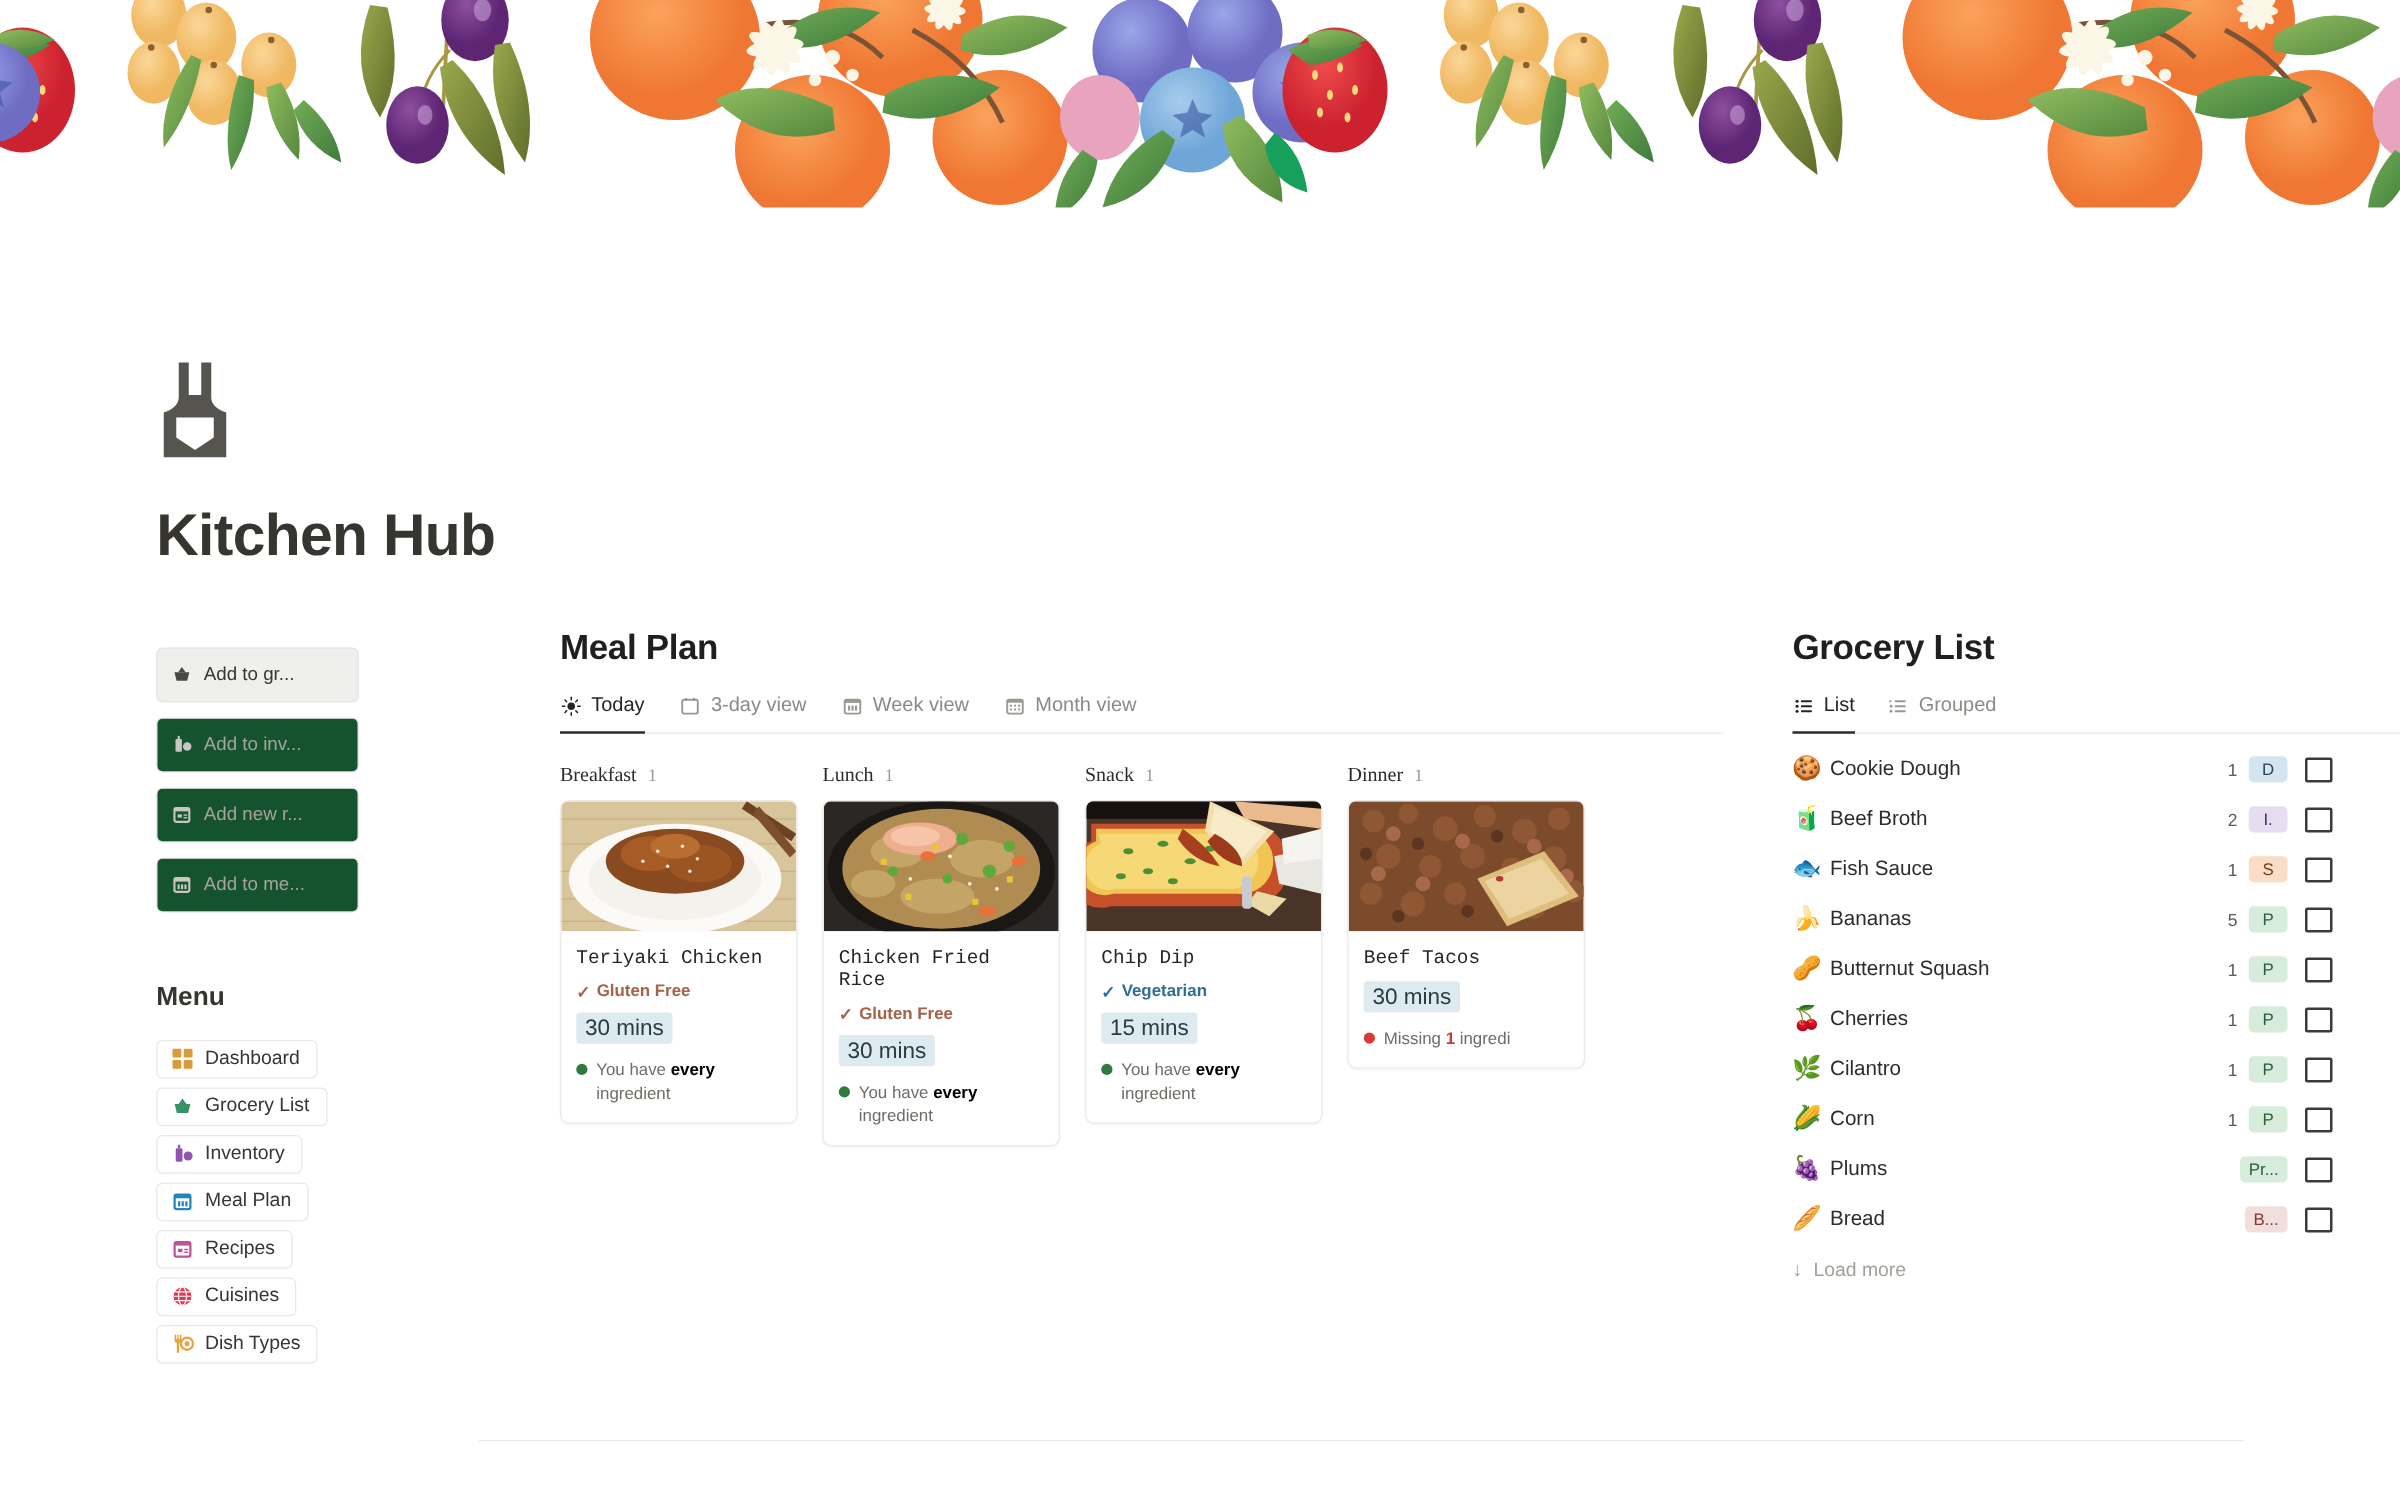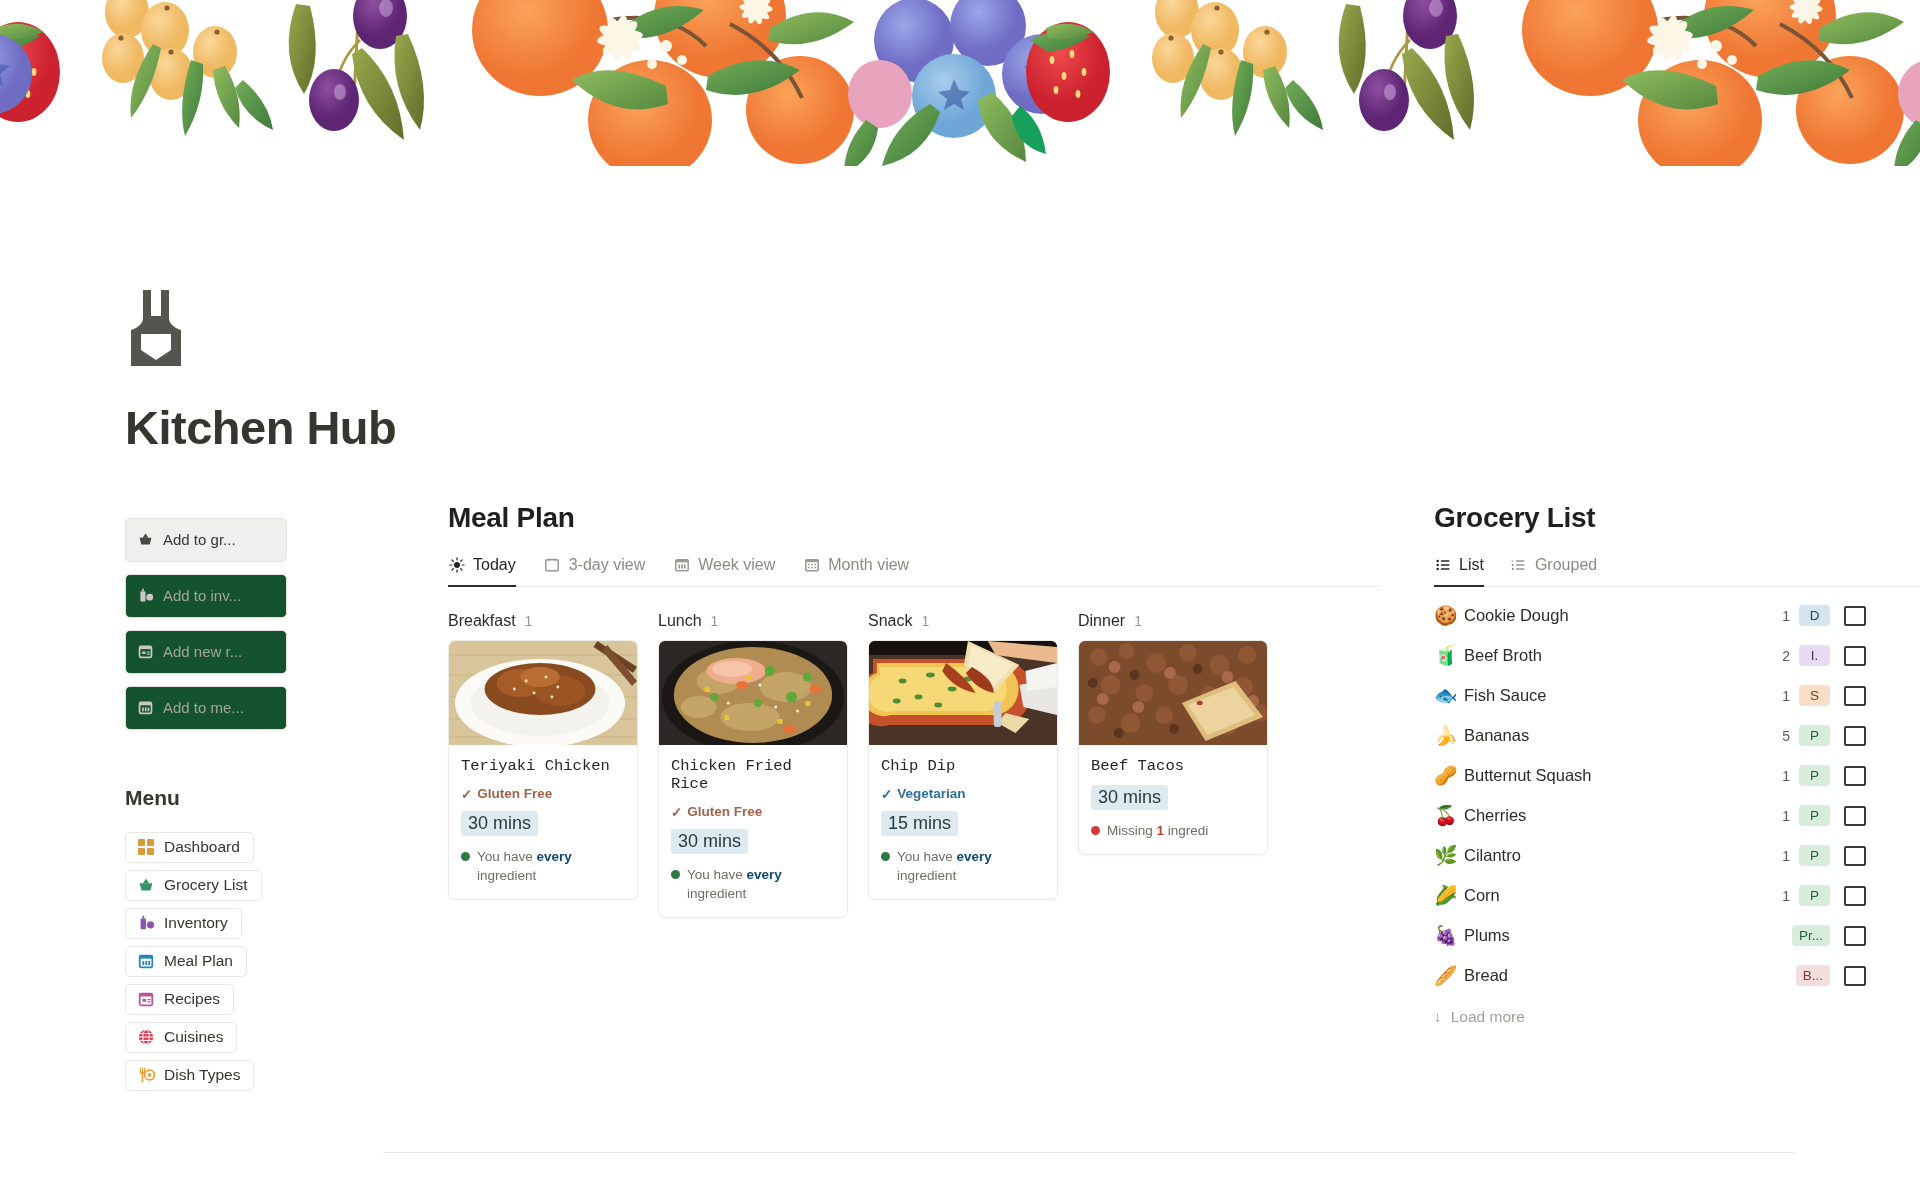--- a/index.html
+++ b/index.html
@@ -109,23 +109,24 @@
   .tab.active { color: #262523; border-bottom-color: #2e2d2a; }
   .tab .ico { width: 17px; height: 17px; display:flex; align-items:center; justify-content:center; }
 
   .meal-grid {
     display: flex;
     gap: 20px;
     margin-top: 25px;
   }
   .meal-col-item { width: 190px; flex: 0 0 190px; }
   .meal-head {
-    display: flex; align-items: center; gap: 9px;
+    display: flex; align-items: flex-end; gap: 9px;
     font-size: 16px; font-weight: 500; color: #2d2c29;
     margin-bottom: 10px;
+    font-family: Liberation Serif, serif;
   }
   .meal-head .count { font-size: 14px; color: #9b9891; font-weight: 400; }
 
   .card {
     border: 1px solid #eceae6;
     border-radius: 7px;
     background: #ffffff;
     overflow: hidden;
     box-shadow: 0 1px 2px rgba(15,15,15,0.04);
     cursor: pointer;
@@ -147,21 +148,21 @@
     font-size: 18px;
     border-radius: 3px;
     padding: 2px 7px;
     margin-bottom: 11px;
   }
   .status { display: flex; align-items: flex-start; gap: 7px; font-size: 13.5px; color: #6f6c66; line-height: 1.42; }
   .dot { width: 9px; height: 9px; border-radius: 50%; flex: 0 0 9px; margin-top: 5px; }
   .dot.ok { background: #2f7a41; }
   .dot.bad { background: #d93a36; }
   .status b { font-weight: 700; }
-  .status .ok-w { color: #0c4a6e; text-align: center; }
+  .status .ok-w { color: #000000; text-align: center; }
   .status .bad-w { color: #c43b33; }
   .nowrap-clip { white-space: nowrap; overflow: hidden; }
 
   
   .grocery-col { flex: 1 1 auto; padding-left: 55px; padding-right: 0; min-width: 0; }
   .g-tabs { display: flex; align-items: flex-end; gap: 26px; margin-top: 22px; border-bottom: 1px solid #eceae6; }
   .g-list { margin-top: 9px; width: 432px; }
   .g-row {
     display: flex; align-items: center;
     height: 40px;

